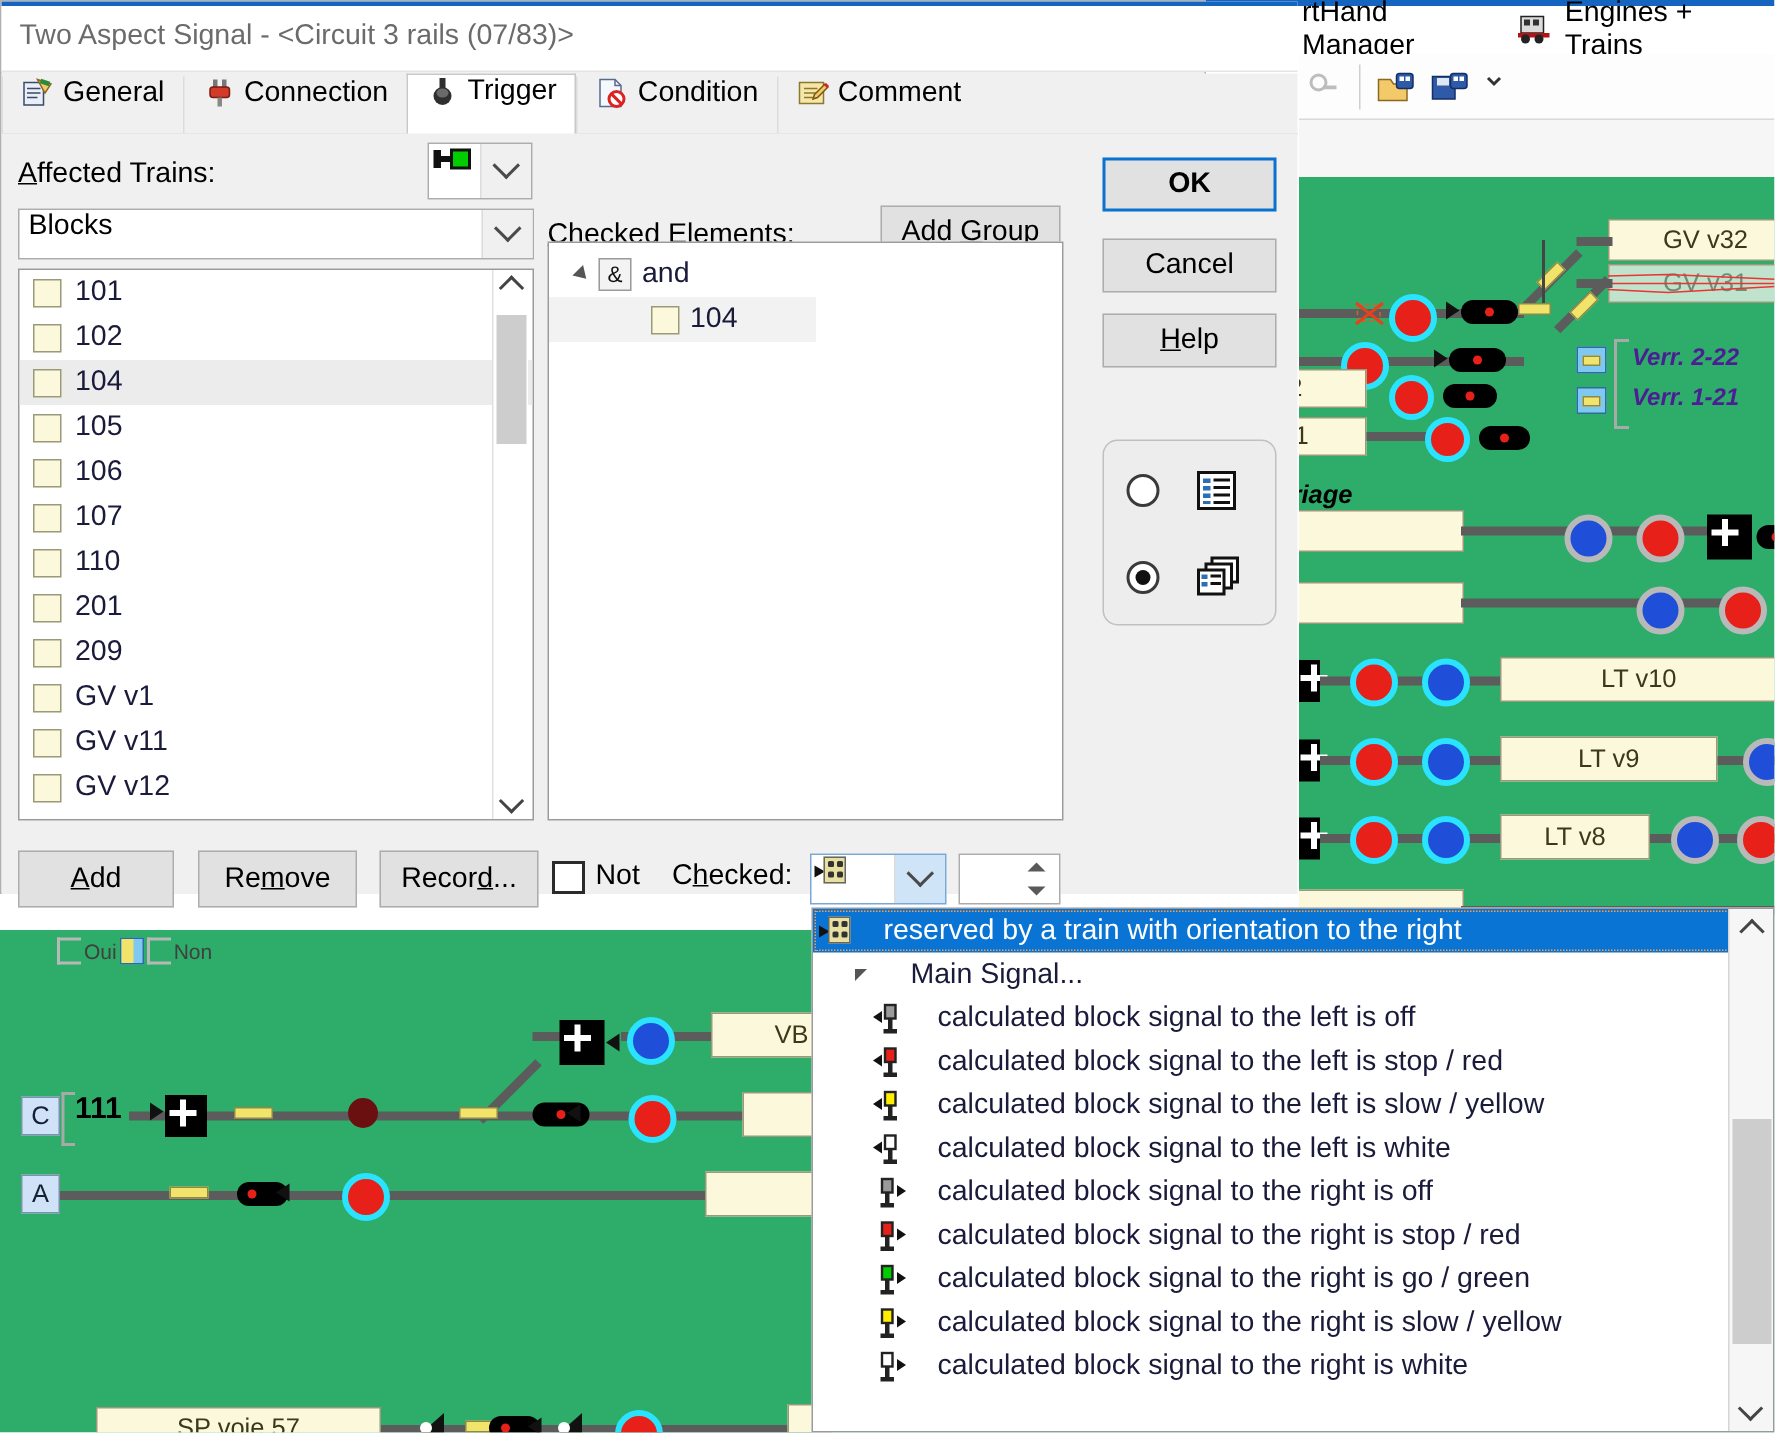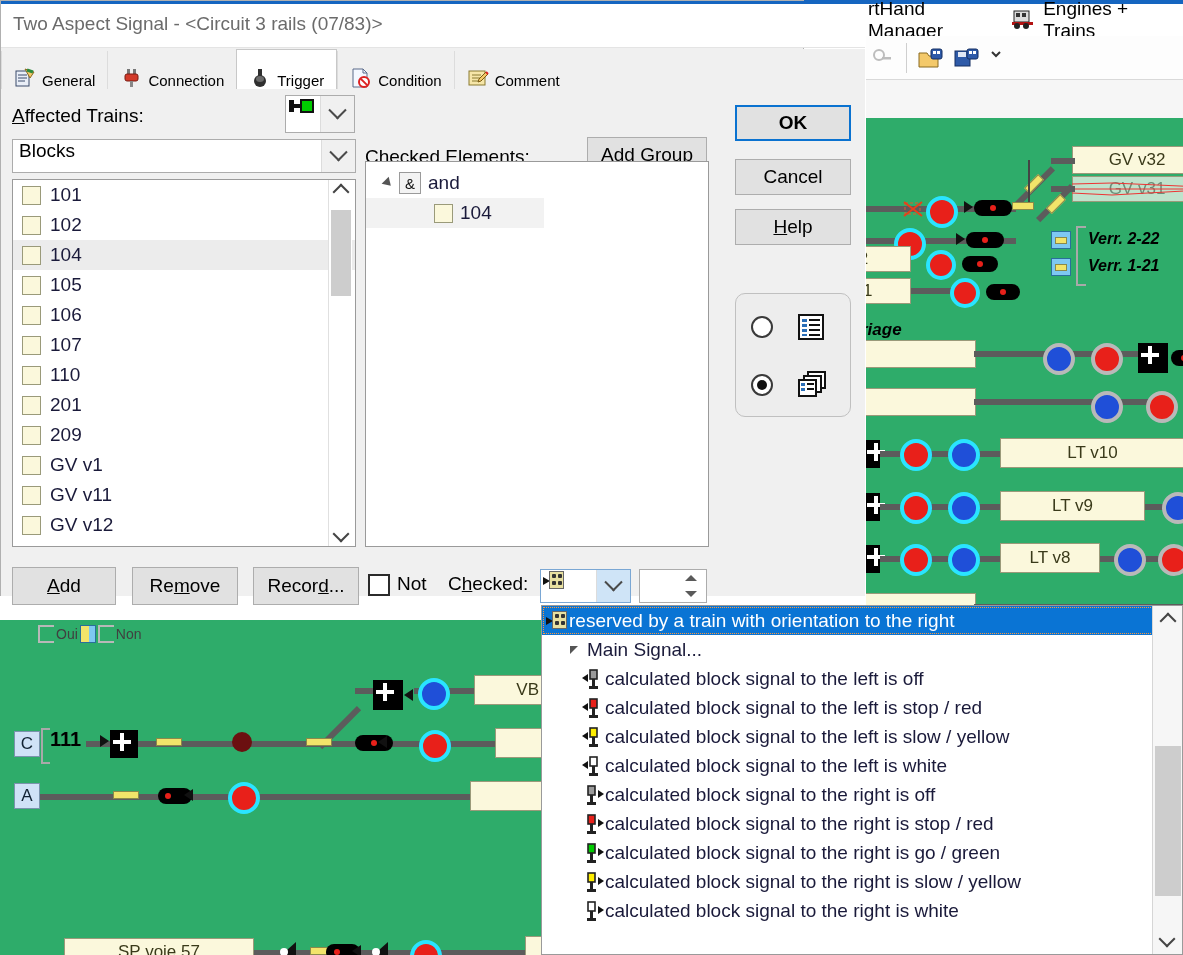--- a/index.html
+++ b/index.html
@@ -34,38 +34,38 @@
   .blk{position:absolute;height:16px;background:#000;border-radius:8px;}
   .blk i{position:absolute;top:5px;width:6px;height:6px;border-radius:50%;background:#e8201a;}
   .cross{position:absolute;width:24px;height:24px;background:#000;}
   .cross:before,.cross:after{content:"";position:absolute;background:#fff;}
   .cross:before{left:10px;top:3px;width:4px;height:18px;}
   .cross:after{top:10px;left:3px;height:4px;width:18px;}
   .ydash{position:absolute;height:8px;background:#f2e46a;border:1px solid #8a8a4a;box-sizing:border-box;}
   .diag{position:absolute;height:6px;background:#5c5c5c;transform-origin:0 0;}
   .verr-box{position:absolute;width:20px;height:18px;background:#7ec8f2;border:1px solid #2a6f9a;box-sizing:border-box;}
   .verr-box i{position:absolute;left:3px;top:5px;width:12px;height:7px;background:#f2e46a;border:1px solid #8a8a4a;box-sizing:border-box;}
-  .verr-txt{position:absolute;font-size:16px;font-style:italic;font-weight:bold;color:#000000;white-space:nowrap;}
+  .verr-txt{position:absolute;font-size:16px;font-style:italic;font-weight:bold;color:#4c1d95;white-space:nowrap;}
   .italic-lbl{position:absolute;font-size:17px;font-style:italic;font-weight:bold;color:#000;}
   .strike-lbl{position:absolute;background:#bfe3cc;border:1px solid #9a9a7a;color:#6d8d78;
       font-size:17px;display:flex;align-items:center;justify-content:center;box-sizing:border-box;}
   .ab-tag{position:absolute;background:#cfe2f7;border:1px solid #7a93ad;color:#123;
       font-size:17px;width:26px;height:26px;display:flex;align-items:center;justify-content:center;box-sizing:border-box;}
   .brk{position:absolute;border-left:2px solid #a9a9a9;border-top:2px solid #a9a9a9;border-bottom:2px solid #a9a9a9;}
 
   
   #dialog{position:absolute;left:0;top:0;width:804px;height:596px;background:#f0f0f0;
       border:1px solid #b0b0b0;box-sizing:border-box;}
   #dlg-titlebar{position:absolute;left:0;top:0;width:864px;height:46px;background:#ffffff;border-bottom:1px solid #e4e4e4;}
   #dlg-title{position:absolute;left:12px;top:12px;font-size:19px;color:#6b6b6b;white-space:nowrap;}
   #dlg-accent{position:absolute;left:0;top:0;width:864px;height:3px;background:#1565c0;}
 
   #tabstrip{position:absolute;left:0;top:48px;width:864px;height:40px;background:#f0f0f0;border-bottom:1px solid #c8c8c8;
       display:flex;align-items:flex-end;}
-  .tab{height:38px;display:flex;align-items:flex-end;gap:6px;padding:0 12px;font-size:15px;color:#000;
+  .tab{height:38px;display:flex;align-items:flex-start;gap:6px;padding:0 12px;font-size:19px;color:#000;
       border-left:1px solid #dcdcdc;box-sizing:border-box;cursor:default;white-space:nowrap;}
   .tab.active{background:#ffffff;border:1px solid #c8c8c8;border-bottom:1px solid #ffffff;height:41px;margin-bottom:-1px;}
   .tab-ico{width:22px;height:22px;position:relative;flex:0 0 auto;}
 
   #dlg-body{position:absolute;left:0;top:88px;width:864px;height:507px;background:#f0f0f0;}
 
   .lbl{position:absolute;font-size:19px;color:#000;white-space:nowrap;}
   .ul{text-decoration:underline;}
 
   .combo{position:absolute;background:#ffffff;border:1px solid #acacac;box-sizing:border-box;display:flex;align-items:flex-start;}
@@ -106,21 +106,21 @@
 
   .spinbox{position:absolute;background:#f0f0f0;border:1px solid #acacac;box-sizing:border-box;display:flex;justify-content:flex-end;}
   .spin-col{width:30px;display:flex;flex-direction:column;}
   .spin-half{flex:1;display:flex;align-items:center;justify-content:center;}
   .tri-up{width:0;height:0;border-left:6px solid transparent;border-right:6px solid transparent;border-bottom:6px solid #5a5a5a;}
   .tri-dn{width:0;height:0;border-left:6px solid transparent;border-right:6px solid transparent;border-top:6px solid #5a5a5a;}
 
   
   #dropdown{position:absolute;left:541px;top:605px;width:642px;height:350px;background:#ffffff;border:1px solid #9a9a9a;
       box-sizing:border-box;overflow:hidden;}
-  .dd-row{height:29px;display:flex;align-items:center;gap:1px;font-size:19px;color:#1a1a3a;box-sizing:border-box;white-space:nowrap;}
+  .dd-row{height:29px;display:flex;align-items:center;gap:21px;font-size:19px;color:#1a1a3a;box-sizing:border-box;white-space:nowrap;}
   .dd-row.sel{background:#0a74d4;color:#fff;outline:1px dotted #ff9a3a;outline-offset:-2px;}
   .dd-ico{width:22px;height:22px;flex:0 0 auto;position:relative;}
   #dd-scroll{position:absolute;right:0;top:0;width:30px;height:348px;background:#f6f6f6;border-left:1px solid #d6d6d6;box-sizing:border-box;}
   #dd-scroll .sb-thumb{position:absolute;left:2px;width:26px;background:#cdcdcd;}
 
   .resico{position:relative;width:22px;height:20px;display:inline-block;}
   .resico .box{position:absolute;left:6px;top:1px;width:15px;height:18px;background:#e8e0a0;border:1px solid #666;box-sizing:border-box;}
   .resico .d{position:absolute;width:4px;height:4px;background:#333;border-radius:1px;}
   .resico .ar{position:absolute;left:0;top:7px;width:0;height:0;border-top:4px solid transparent;border-bottom:4px solid transparent;border-left:7px solid #111;}
 

